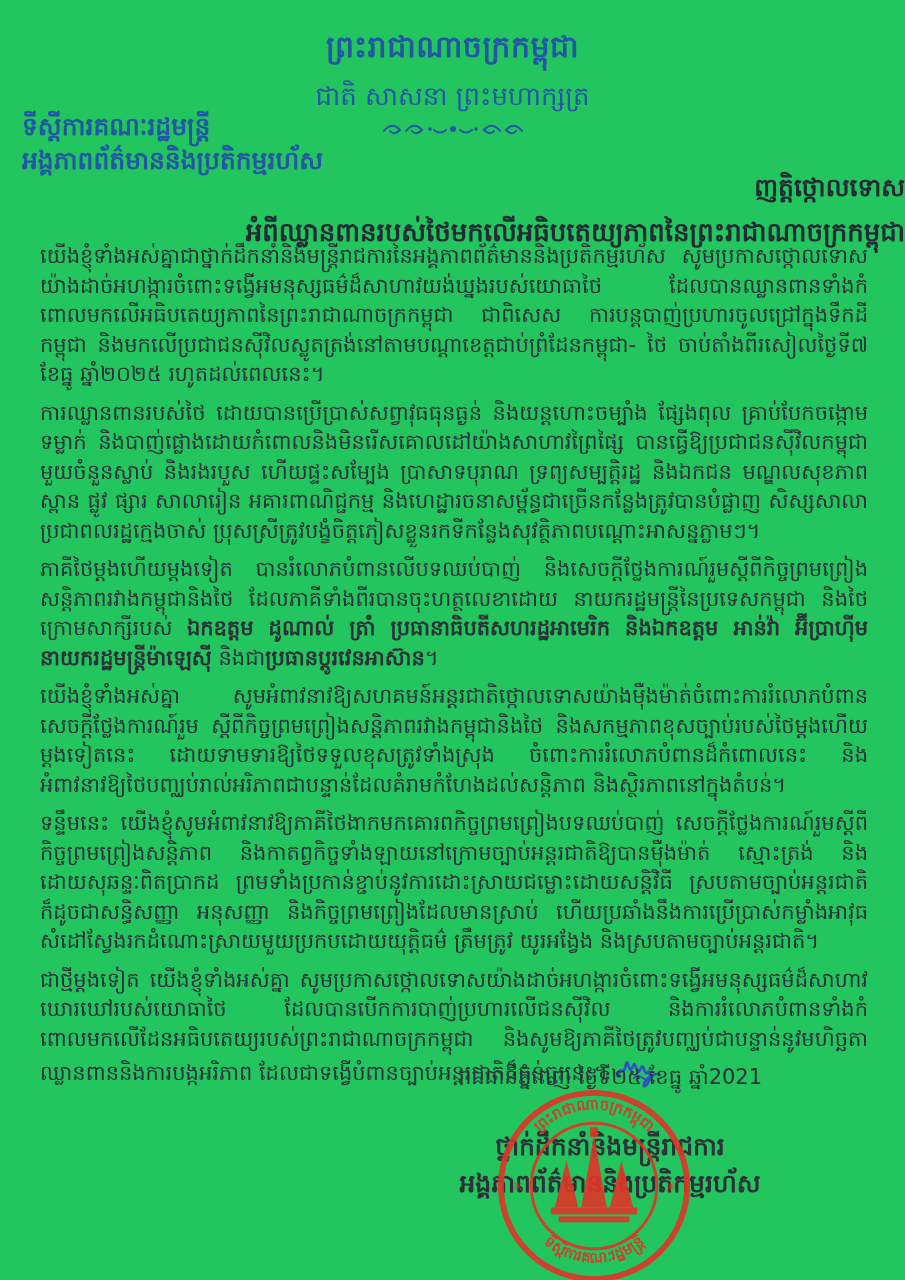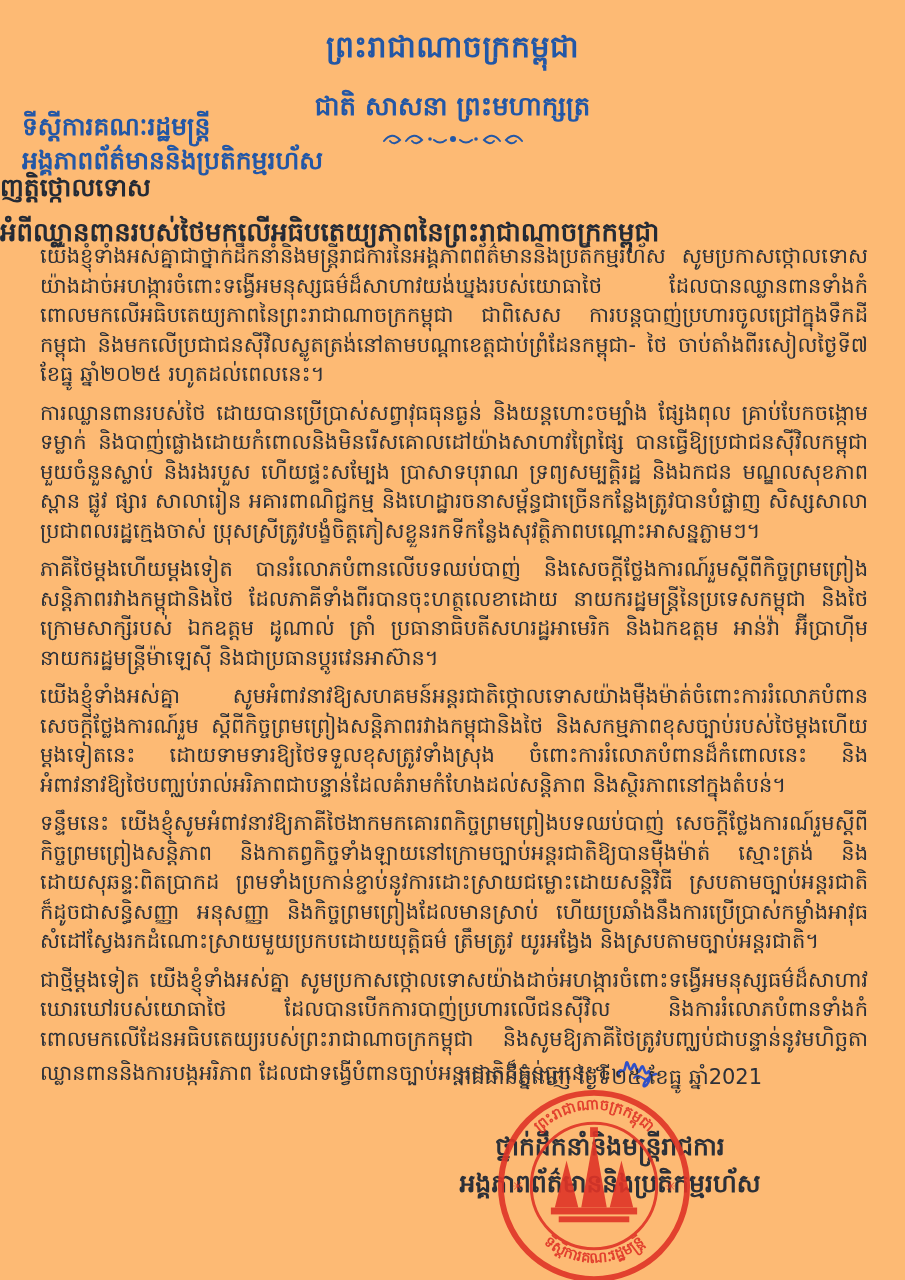--- a/index.html
+++ b/index.html
@@ -1,39 +1,39 @@
 <!DOCTYPE html>
 <html><head>
 <meta charset="utf-8">
 <style>
   html,body{margin:0;padding:0;background:#888;}
   .page{
     width:905px;height:1280px;position:relative;margin:0 auto;
-    background:#fdba74;overflow:hidden;
+    background:#22c55e;overflow:hidden;
     font-family:"DejaVu Sans","Liberation Sans",sans-serif;
     color:#2c3038;
   }
   
   .nat-header{position:absolute;top:28px;left:0;width:100%;text-align:center;color:#2357a6;}
   .kingdom{font-size:30px;font-weight:bold;letter-spacing:.5px;}
-  .motto{font-size:26px;font-weight:bold;margin-top:18px;}
+  .motto{font-size:26px;font-weight:normal;margin-top:8px;}
   .ornament{margin-top:4px;height:16px;}
   
   .org{position:absolute;top:110px;left:22px;color:#2357a6;font-weight:bold;
        font-size:25px;line-height:34px;}
   
-  .title{position:absolute;top:172px;left:0;width:100%;text-align:left;
+  .title{position:absolute;top:172px;left:0;width:100%;text-align:right;
          color:#242a35;font-weight:bold;}
   .title-l1{font-size:25px;}
   .title-l2{font-size:26px;margin-top:8px;}
   
   .body{position:absolute;top:242px;left:40px;width:828px;
         font-size:21px;line-height:29.5px;text-align:justify;color:#2c3038;}
   .para{margin:0 0 9px 0;}
-  .bold{font-weight:normal;margin-top:8px;}
+  .bold{font-weight:bold;margin-top:8px;}
   .initial-svg{vertical-align:-8px;margin-left:6px;}
   
   .dateblock{position:absolute;top:1062px;left:330px;width:560px;text-align:center;
              font-size:21px;line-height:31px;color:#2c3038;}
   .signer{position:absolute;top:1128px;left:330px;width:560px;text-align:center;
           font-weight:bold;font-size:25px;line-height:37px;color:#2c3038;}
   
   .stamp{position:absolute;top:1088px;left:496px;width:196px;height:196px;
          opacity:.9;pointer-events:none;}
   .stamp text{font-weight:bold;}

